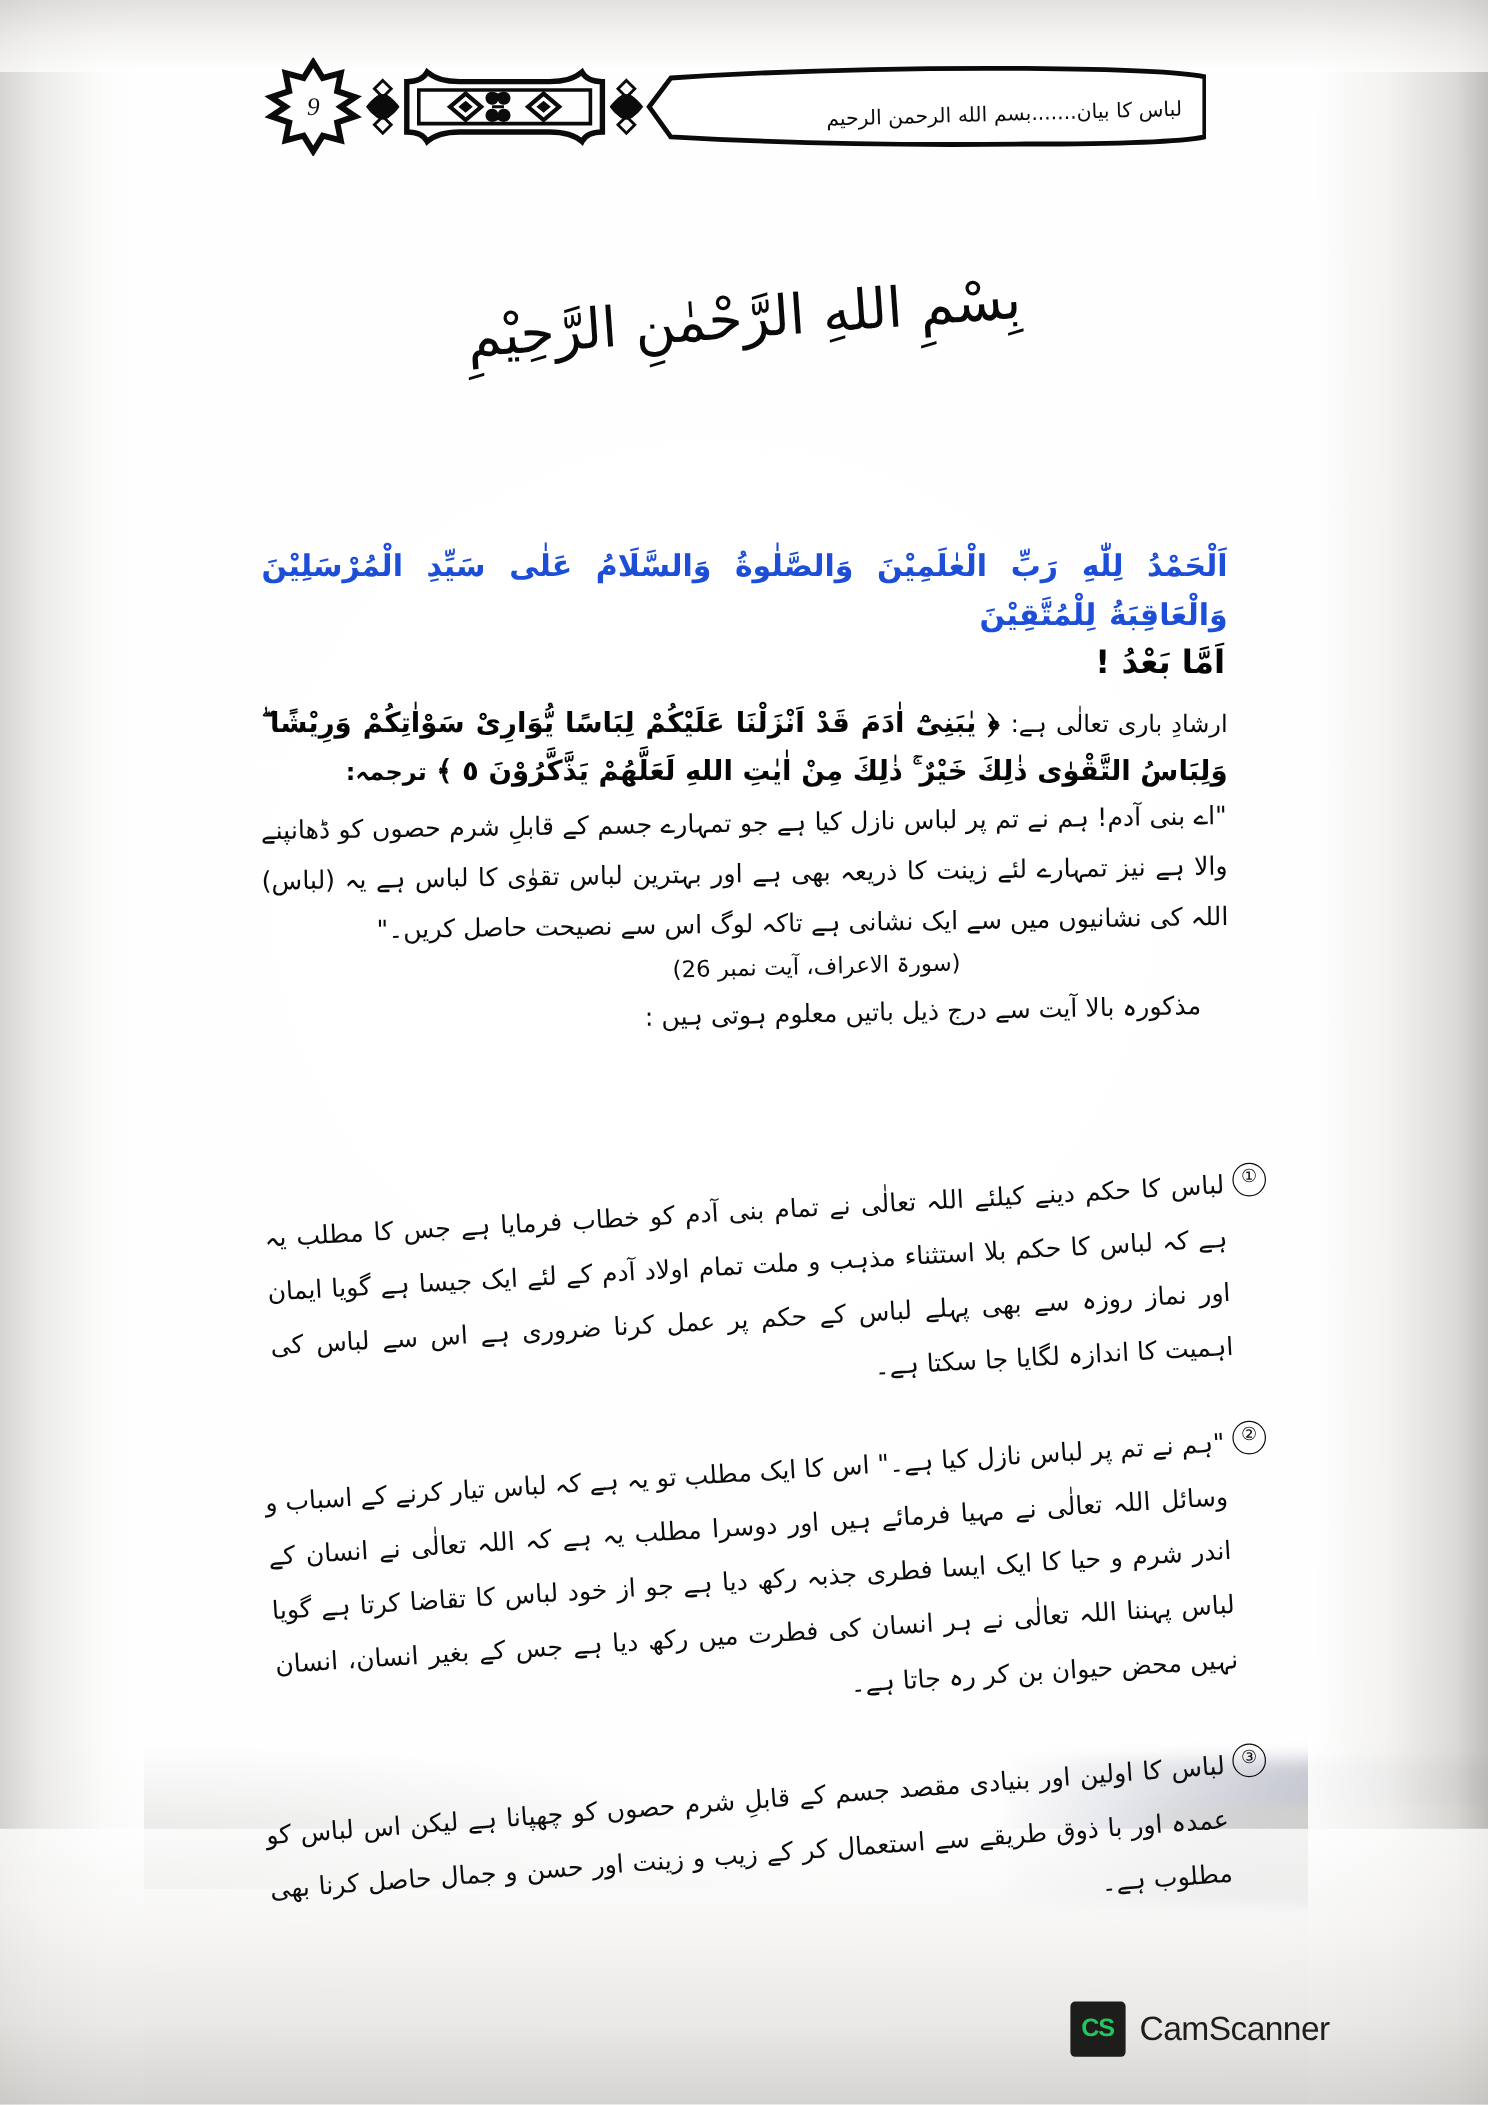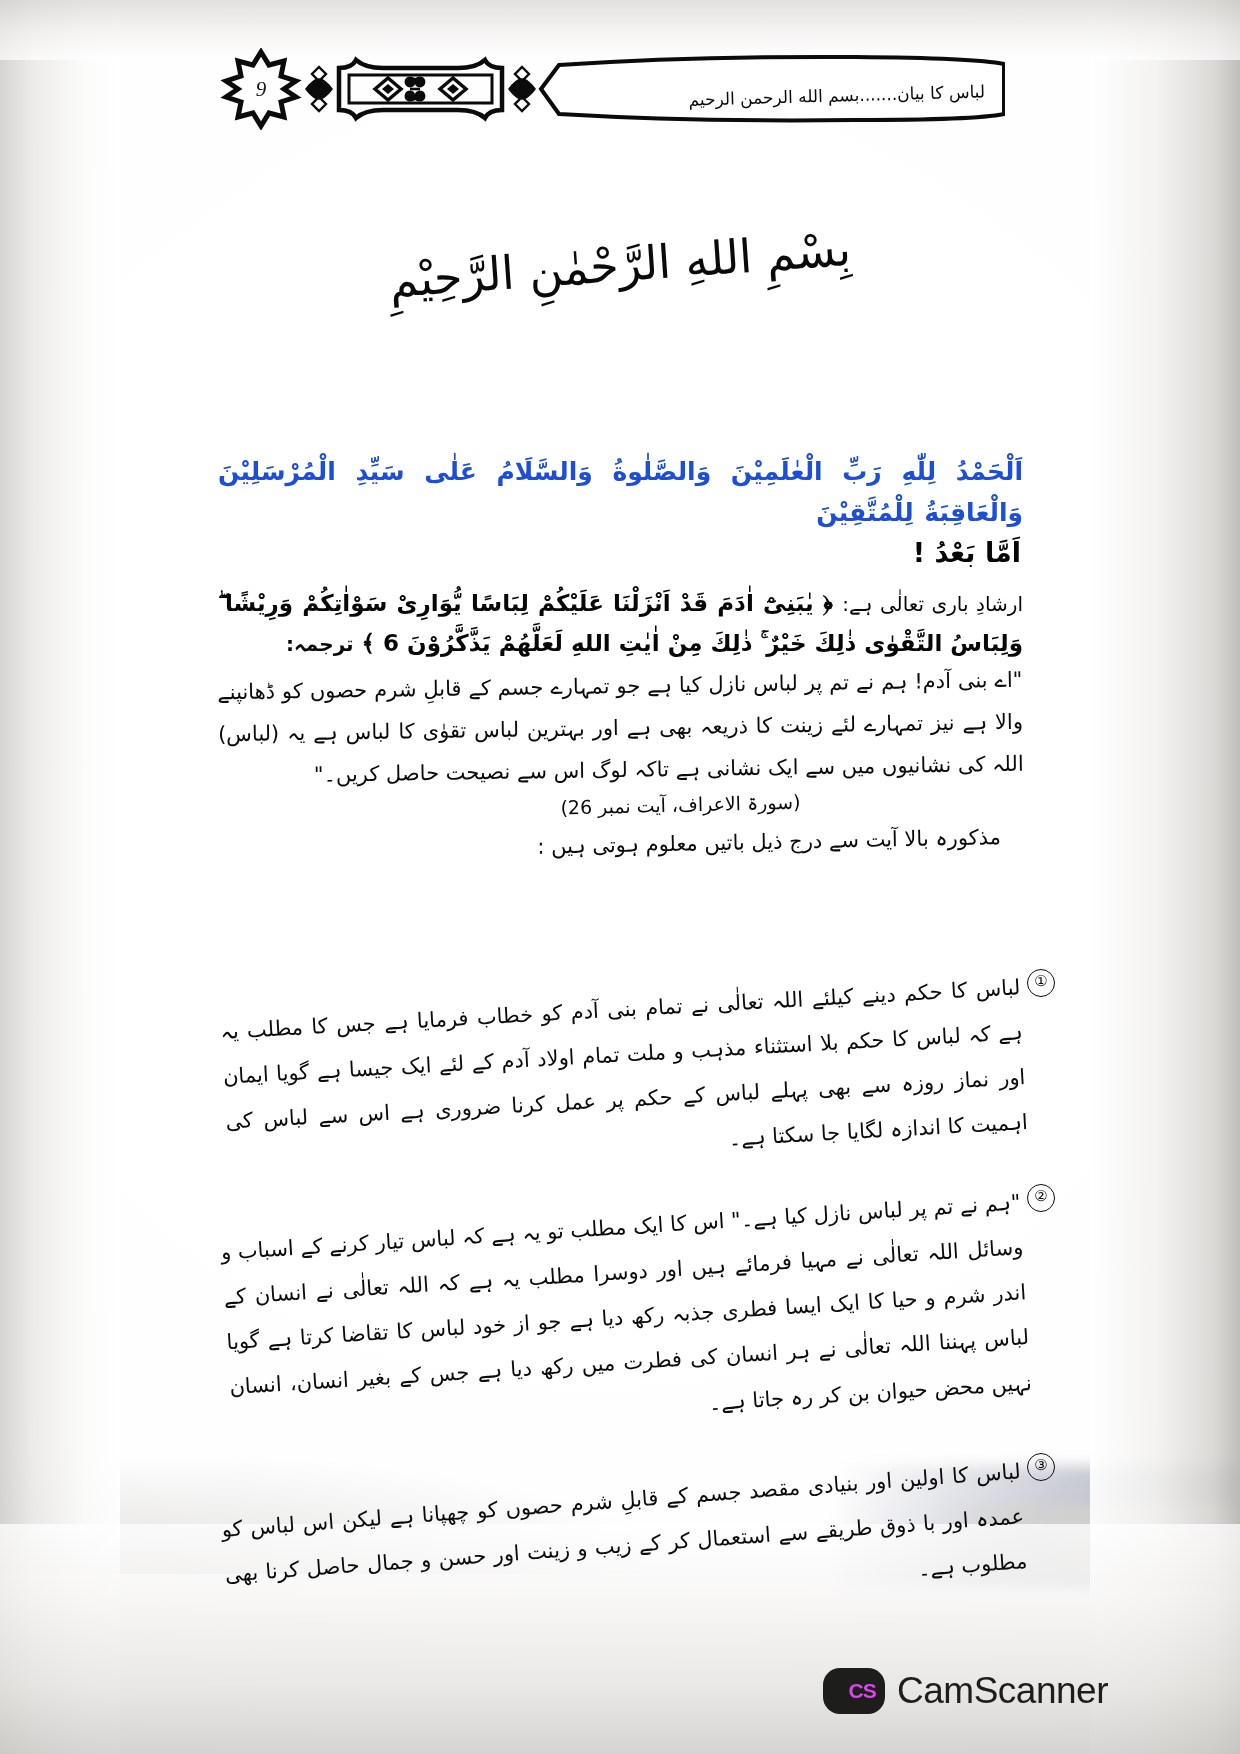--- a/index.html
+++ b/index.html
@@ -240,35 +240,34 @@
   .camscanner {
     position: absolute;
     right: 132px;
     bottom: 40px;
     display: flex;
     align-items: center;
     gap: 12px;
   }
   .cs-badge {
     width: 46px; height: 46px;
-    border-radius: 17px;
+    border-radius: 4px;
     background: #1d1d1b;
-    color: #d946ef;
+    color: #22c55e;
     font-family: "Liberation Sans", sans-serif;
     font-weight: 700;
     font-size: 21px;
     letter-spacing: -1px;
     display: flex;
     align-items: center;
     justify-content: center;
-    padding-left: 16px;
   }
   .cs-text {
     font-family: "Liberation Sans", sans-serif;
-    font-size: 37px;
+    font-size: 28px;
     color: #1d1d1b;
     letter-spacing: -0.5px;
   }
 </style>
 </head>
 <body>
 
 <div class="page">
   <div class="paper"></div>
   <div class="bg-curve"></div>
@@ -313,21 +312,21 @@
   </div>
 
   <div class="bismillah">بِسْمِ اللهِ الرَّحْمٰنِ الرَّحِيْمِ</div>
 
   <div class="body-col">
     <div class="arabic-line">اَلْحَمْدُ لِلّٰهِ رَبِّ الْعٰلَمِيْنَ وَالصَّلٰوةُ وَالسَّلَامُ عَلٰى سَيِّدِ الْمُرْسَلِيْنَ وَالْعَاقِبَةُ لِلْمُتَّقِيْنَ</div>
     <div class="ammabad">اَمَّا بَعْدُ !</div>
 
     <div class="verse-block">
       <span class="verse-intro">ارشادِ باری تعالٰی ہے:</span>
-      <span class="verse-arabic">﴿ يٰبَنِىْٓ اٰدَمَ قَدْ اَنْزَلْنَا عَلَيْكُمْ لِبَاسًا يُّوَارِىْ سَوْاٰتِكُمْ وَرِيْشًا ۖ وَلِبَاسُ التَّقْوٰى ذٰلِكَ خَيْرٌ ۚ ذٰلِكَ مِنْ اٰيٰتِ اللهِ لَعَلَّهُمْ يَذَّكَّرُوْنَ 6 ﴾</span>
+      <span class="verse-arabic">﴿ يٰبَنِىْٓ اٰدَمَ قَدْ اَنْزَلْنَا عَلَيْكُمْ لِبَاسًا يُّوَارِىْ سَوْاٰتِكُمْ وَرِيْشًا ۖ وَلِبَاسُ التَّقْوٰى ذٰلِكَ خَيْرٌ ۚ ذٰلِكَ مِنْ اٰيٰتِ اللهِ لَعَلَّهُمْ يَذَّكَّرُوْنَ ٥ ﴾</span>
       <span class="trans-label">ترجمہ:</span>
     </div>
 
     <div class="translation">"اے بنی آدم! ہم نے تم پر لباس نازل کیا ہے جو تمہارے جسم کے قابلِ شرم حصوں کو ڈھانپنے والا ہے نیز تمہارے لئے زینت کا ذریعہ بھی ہے اور بہترین لباس تقوٰی کا لباس ہے یہ (لباس) اللہ کی نشانیوں میں سے ایک نشانی ہے تاکہ لوگ اس سے نصیحت حاصل کریں۔"</div>
     <div class="citation">(سورۃ الاعراف، آیت نمبر 26)</div>
     <div class="lead-in">مذکورہ بالا آیت سے درج ذیل باتیں معلوم ہوتی ہیں :</div>
   </div>
 
   <div class="points">
     <div class="point p1">

